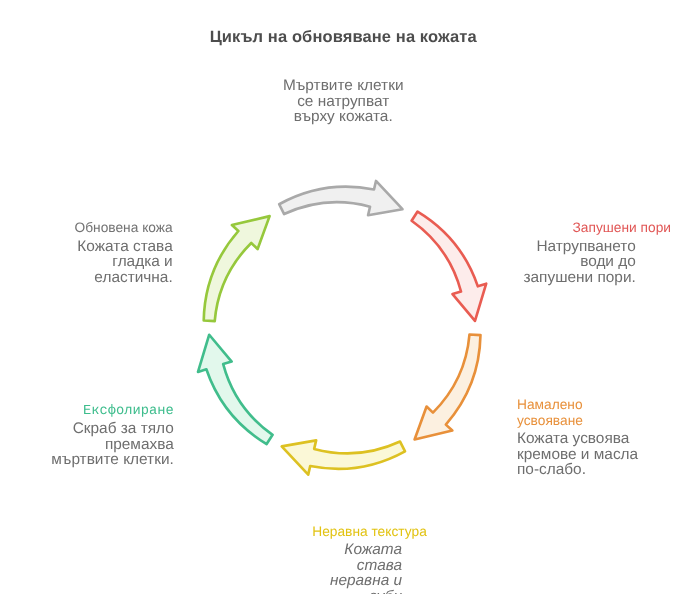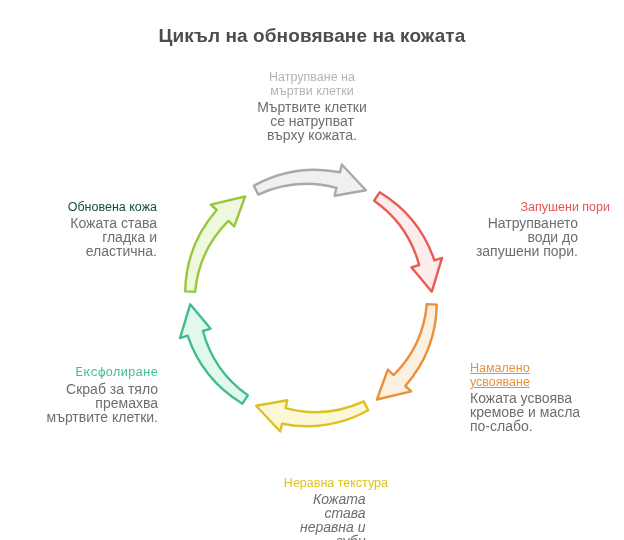--- a/index.html
+++ b/index.html
@@ -10,42 +10,42 @@
     background: #ffffff;
     font-family: "Liberation Sans", "DejaVu Sans", sans-serif;
     overflow: hidden;
   }
   .title {
     position: absolute;
     top: 25px; left: 0;
     width: 100%;
     margin: 0;
     text-align: center;
-    font-size: 19px;
+    font-size: 15px;
     font-weight: bold;
     color: #4d4d4d;
     letter-spacing: 0.1px;
   }
   .arrows-svg { position: absolute; top: 0; left: 0; }
   .step { position: absolute; }
   .step-heading { font-size: 12.5px; line-height: 14px; font-weight: 400; margin: 0 0 2px 0; }
   .step-desc { font-size: 14px; line-height: 14px; color: #6e6e6e; margin: 0; }
 
   
   .pos-top { left: 237px; top: 70px; width: 150px; text-align: center; }
   .pos-top .step-heading { max-width: 112px; margin-left: auto; margin-right: auto; }
   .pos-top .step-desc { max-width: 122px; margin-left: auto; margin-right: auto; }
 
   
   .pos-right-top { left: 470px; top: 200px; width: 140px; text-align: right; }
   .pos-right-top .step-desc { max-width: 108px; }
 
   
   .pos-right-bottom { left: 470px; top: 361px; width: 140px; text-align: left; }
-  .pos-right-bottom .step-heading { max-width: 100px; text-decoration: underline; }
+  .pos-right-bottom .step-heading { max-width: 100px; }
   .pos-right-bottom .step-desc { max-width: 120px; }
 
   
   .pos-bottom { left: 248px; top: 476px; width: 140px; text-align: right; }
   .pos-bottom .step-desc { max-width: 95px; margin-left: auto; margin-right: auto; font-style: italic; }
 
   
   .pos-left-bottom { right: 466px; top: 366px; width: 135px; text-align: right; }
   .pos-left-bottom .step-desc { max-width: 112px; margin-left: auto; }
 
@@ -63,21 +63,20 @@
   <svg class="arrows-svg" id="arrows" width="624" height="540" viewBox="0 0 624 540" aria-hidden="true">
       <path d="M 253.8 185.7 Q 294.5 163.3 340.0 172.3 L 341.8 164.5 L 365.9 190.2 L 334.6 195.7 L 336.4 187.9 Q 296.2 177.1 258.3 194.6 Z" fill="#f0f0f0" stroke="#a9a9a9" stroke-width="2.4" stroke-linejoin="round"></path>
       <path d="M 379.6 192.3 Q 419.4 216.3 434.4 260.3 L 442.0 257.9 L 431.8 291.7 L 411.4 267.3 L 419.1 265.0 Q 408.3 224.7 374.2 200.7 Z" fill="#fdeceb" stroke="#e95c52" stroke-width="2.4" stroke-linejoin="round"></path>
       <path d="M 436.8 304.6 Q 435.9 351.0 405.3 386.0 L 411.2 391.4 L 376.9 399.5 L 387.8 369.6 L 393.6 375.1 Q 423.2 345.6 426.8 304.1 Z" fill="#fcf0e0" stroke="#e8903a" stroke-width="2.4" stroke-linejoin="round"></path>
       <path d="M 368.2 410.3 Q 327.5 432.7 282.0 423.7 L 280.2 431.5 L 256.1 405.8 L 287.4 400.3 L 285.6 408.1 Q 325.8 418.9 363.7 401.4 Z" fill="#fbf8d7" stroke="#ddc122" stroke-width="2.4" stroke-linejoin="round"></path>
       <path d="M 242.4 403.7 Q 202.6 379.7 187.6 335.7 L 180.0 338.1 L 190.2 304.3 L 210.6 328.7 L 202.9 331.0 Q 213.7 371.3 247.8 395.3 Z" fill="#e2f8ec" stroke="#41bd8c" stroke-width="2.4" stroke-linejoin="round"></path>
       <path d="M 185.2 291.4 Q 186.1 245.0 216.7 210.0 L 210.8 204.6 L 245.1 196.5 L 234.2 226.4 L 228.4 220.9 Q 198.8 250.4 195.2 291.9 Z" fill="#eff7dd" stroke="#96c83c" stroke-width="2.4" stroke-linejoin="round"></path>
     </svg>
 
   <div class="step pos-top">
-    <div class="step-heading" style="color: rgb(180, 180, 180);">Натрупване на мъртви клетки</div>
     <div class="step-desc">Мъртвите клетки се натрупват върху кожата.</div>
   </div>
 
   <div class="step pos-right-top">
     <div class="step-heading" style="color: rgb(225, 87, 86);">Запушени пори</div>
     <div class="step-desc">Натрупването води до запушени пори.</div>
   </div>
 
   <div class="step pos-right-bottom">
     <div class="step-heading" style="color: rgb(232, 145, 60);">Намалено усвояване</div>
@@ -88,17 +87,17 @@
     <div class="step-heading" style="color: rgb(226, 195, 19);">Неравна текстура</div>
     <div class="step-desc">Кожата става неравна и губи еластичност.</div>
   </div>
 
   <div class="step pos-left-bottom">
     <div class="step-heading" style="color: rgb(62, 189, 141); font-family: Liberation Mono, monospace;">Ексфолиране</div>
     <div class="step-desc">Скраб за тяло премахва мъртвите клетки.</div>
   </div>
 
   <div class="step pos-left-top">
-    <div class="step-heading" style="color: #14532d;">Обновена кожа</div>
+    <div class="step-heading" style="color: #737373;">Обновена кожа</div>
     <div class="step-desc">Кожата става гладка и еластична.</div>
   </div>
 
 </div>
 
 </body></html>

